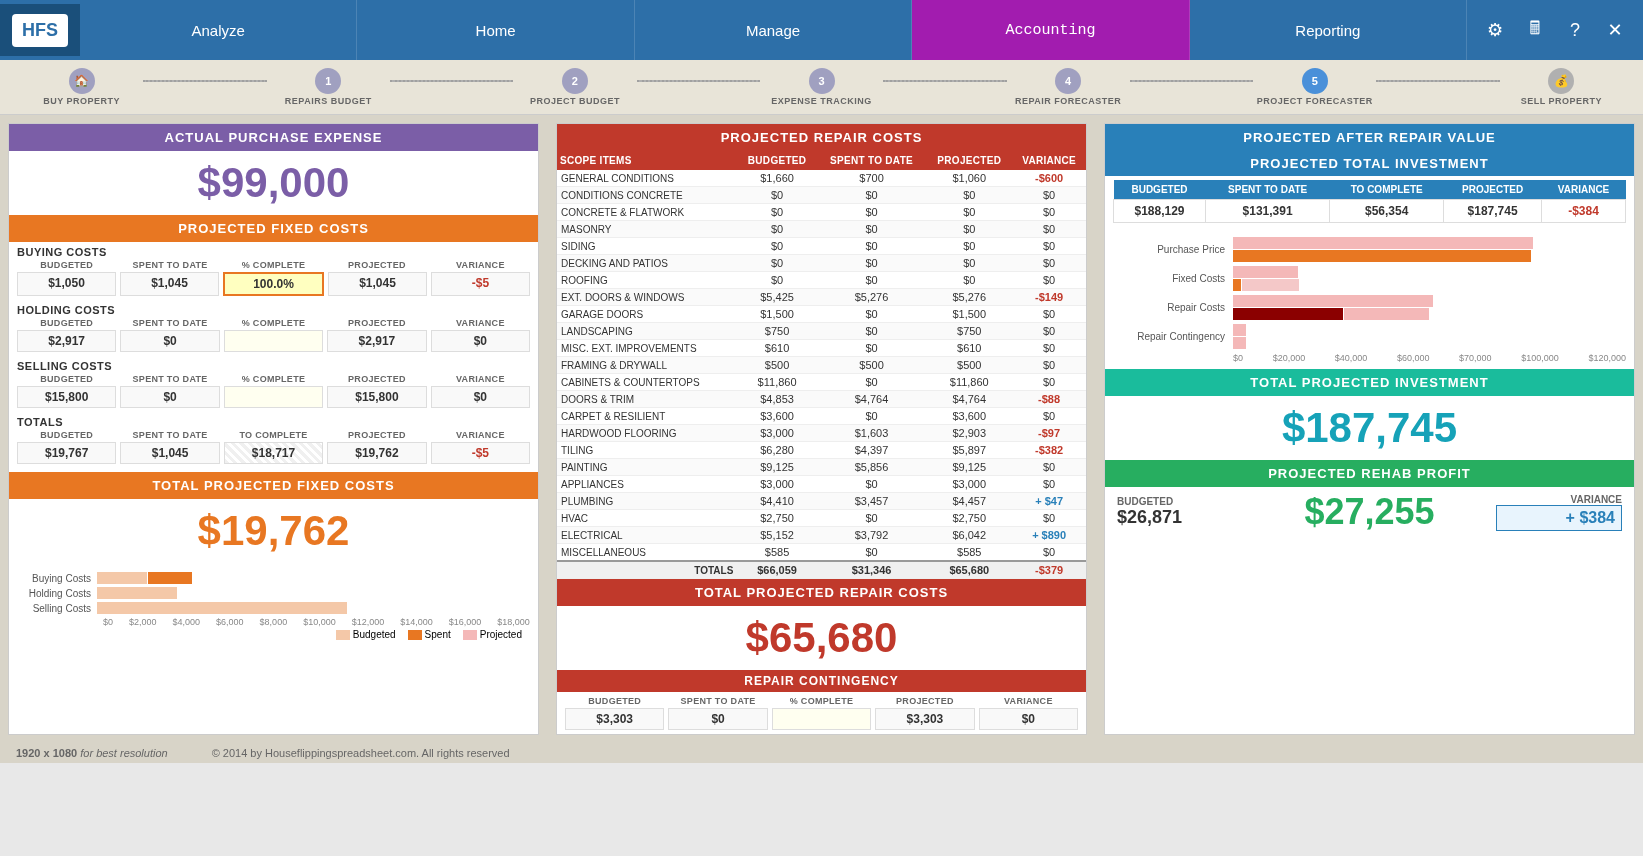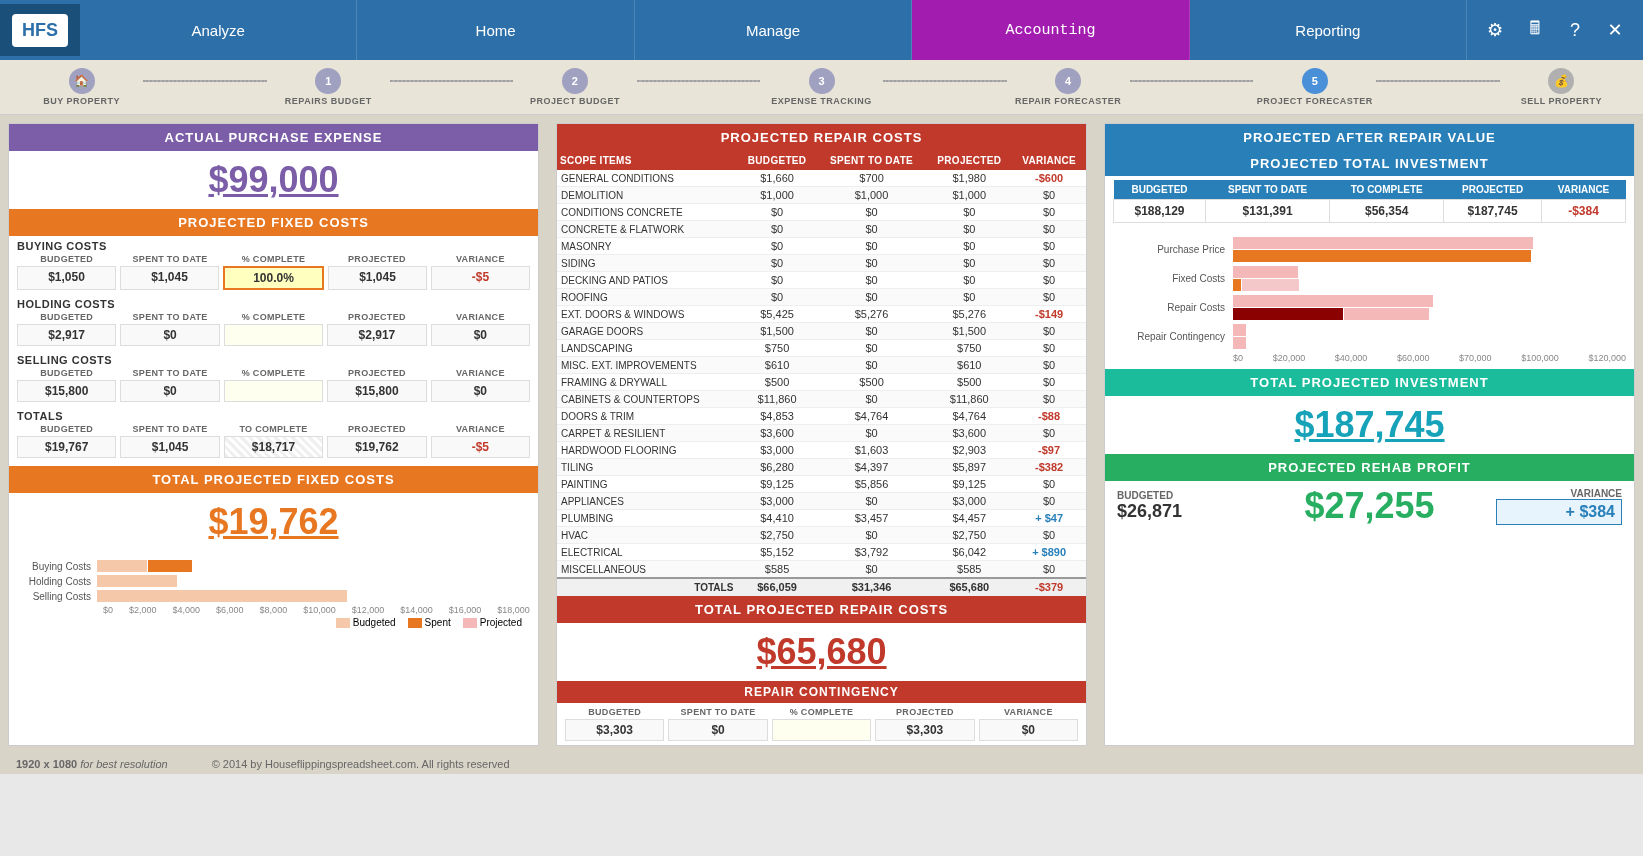--- a/index.html
+++ b/index.html
@@ -37,21 +37,21 @@
     
     .section-header { text-align: center; padding: 6px 4px; font-size: 13px; font-weight: bold; letter-spacing: 1px; color: white; }
     .bg-purple { background: #7b5ea7; }
     .bg-orange { background: #e87722; }
     .bg-red { background: #c0392b; }
     .bg-blue { background: #2980b9; }
     .bg-teal { background: #1abc9c; }
     .bg-green { background: #27ae60; }
 
     
-    .big-value { text-align: center; padding: 8px 4px; font-size: 36px; font-weight: bold; text-decoration: underline; }
+    .big-value { text-align: center; padding: 8px 4px; font-size: 42px; font-weight: bold; }
     .color-purple { color: #7b5ea7; }
     .color-orange { color: #e87722; }
     .color-red { color: #c0392b; }
     .color-cyan { color: #16a2b8; }
 
     
     .cost-section { padding: 4px 8px; }
     .cost-section-title { font-size: 11px; font-weight: bold; color: #333; margin-bottom: 2px; letter-spacing: 0.5px; }
     .cost-headers { display: flex; gap: 4px; margin-bottom: 2px; }
     .cost-headers span { flex: 1; font-size: 9px; color: #666; text-align: center; letter-spacing: 0.3px; font-weight: bold; }
@@ -319,29 +319,22 @@
           <th>SPENT TO DATE</th>
           <th>PROJECTED</th>
           <th>VARIANCE</th>
         </tr>
       </thead>
       <tbody id="repair-tbody">
       <tr>
     <td class="scope">GENERAL CONDITIONS</td>
     <td>$1,660</td>
     <td>$700</td>
-    <td>$1,980</td>
+    <td>$1,060</td>
     <td class="negative">-$600</td>
-  </tr>
-          <tr>
-    <td class="scope">DEMOLITION</td>
-    <td>$1,000</td>
-    <td>$1,000</td>
-    <td>$1,000</td>
-    <td class="">$0</td>
   </tr>
           <tr>
     <td class="scope">CONDITIONS CONCRETE</td>
     <td>$0</td>
     <td>$0</td>
     <td>$0</td>
     <td class="">$0</td>
   </tr>
           <tr>
     <td class="scope">CONCRETE &amp; FLATWORK</td>

